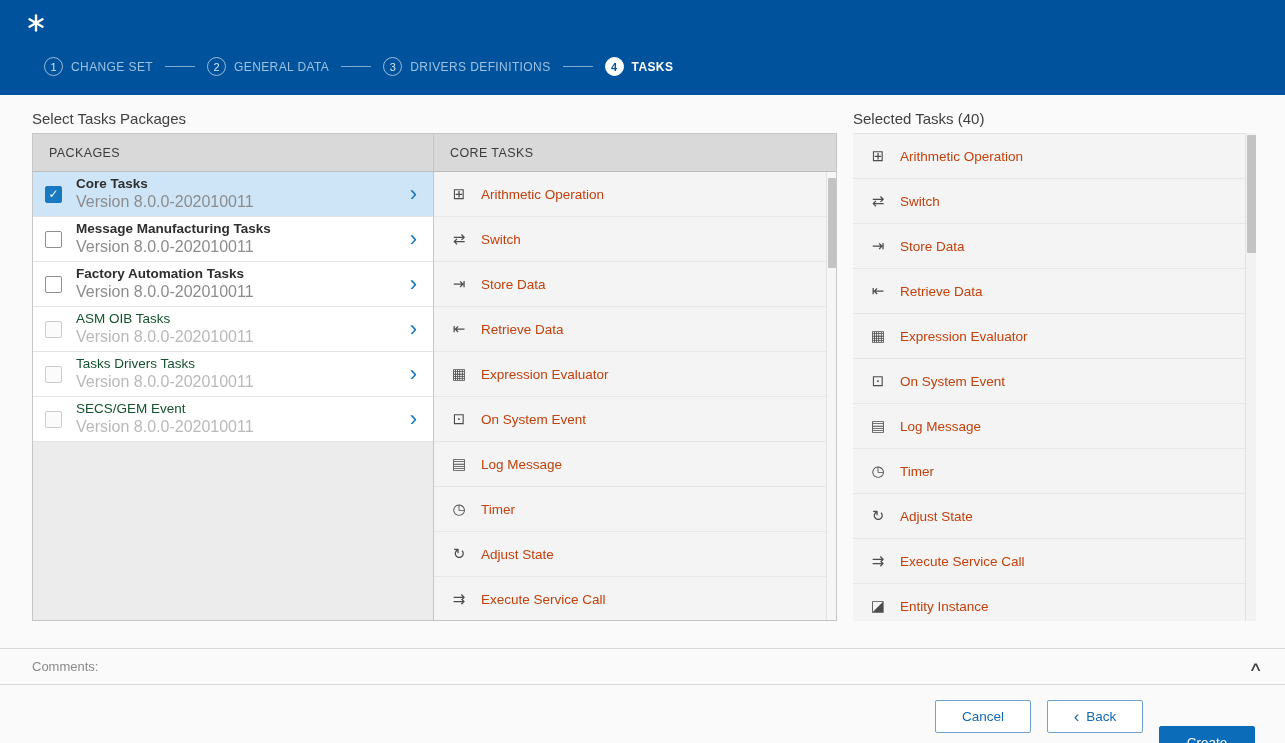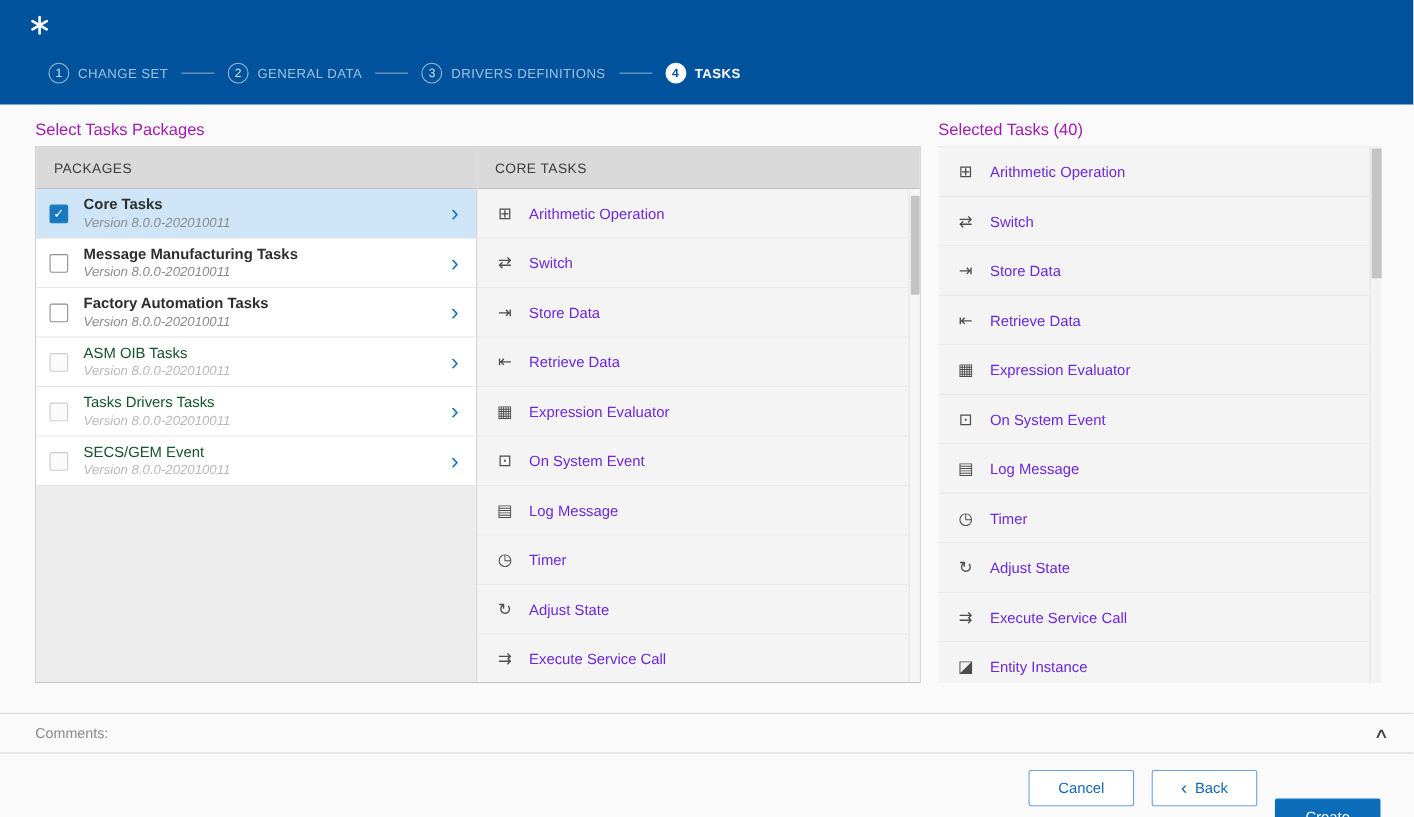--- a/index.html
+++ b/index.html
@@ -16,21 +16,21 @@
   .stepper { position:absolute; left:44px; top:57px; display:flex; align-items:center; }
   .step { display:flex; align-items:center; cursor:pointer; }
   .step-circle { width:19px; height:19px; border-radius:50%; border:1px solid rgba(255,255,255,.6);
     color:#d4e4f2; font-size:11px; display:flex; align-items:center; justify-content:center; }
   .step-label { margin-left:8px; font-size:12px; letter-spacing:.4px; color:#9dc1e0; }
   .step.active .step-circle { background:#fff; border-color:#fff; color:#00529C; font-weight:700; }
   .step.active .step-label { color:#ffffff; font-weight:700; }
   .step-connector { width:30px; height:1px; background:rgba(255,255,255,.5); margin:0 12px; }
 
   
-  .section-title { position:absolute; top:110px; font-size:15px; color:#a21caf; }
+  .section-title { position:absolute; top:110px; font-size:15px; color:#404040; }
   .section-title.left { left:32px; }
   .section-title.right { left:853px; }
 
   
   .left-panel { position:absolute; left:32px; top:133px; width:805px; height:488px;
     background:#ffffff; border:1px solid #c6c6c6; display:flex; }
   .pkg-col { width:401px; border-right:1px solid #c6c6c6; display:flex; flex-direction:column; }
   .tasks-col { flex:1; position:relative; display:flex; flex-direction:column; }
   .col-header { height:38px; flex:none; background:#d9d9d9; border-bottom:1px solid #bdbdbd;
     display:flex; align-items:center; padding-left:16px; font-size:12.5px; color:#3c3c3c; letter-spacing:.4px; }
@@ -38,31 +38,31 @@
   .pkg-filler { flex:1; background:#ececec; }
   .pkg-row { height:45px; display:flex; align-items:center; padding:0 12px; border-bottom:1px solid #e4e4e4;
     background:#ffffff; cursor:pointer; }
   .pkg-row.selected { background:#cde5f7; }
   .checkbox { width:17px; height:17px; flex:none; border:1px solid #8f8f8f; border-radius:2px; background:#fff;
     margin-right:14px; font-size:12px; line-height:15px; text-align:center; color:#fff; cursor:pointer; }
   .checkbox.checked { background:#1879c0; border-color:#1879c0; }
   .pkg-row.disabled .checkbox { border-color:#cccccc; background:#fbfbfb; }
   .pkg-text { display:flex; flex-direction:column; line-height:1.3; }
   .pkg-name { font-size:13.5px; font-weight:700; color:#2e2e2e; }
-  .pkg-version { font-size:12px; color:#8c8c8c;font-style:italic; }
+  .pkg-version { font-size:16px; color:#8c8c8c; }
   .pkg-row.disabled .pkg-name { color:#14532d; font-weight:400; }
   .pkg-row.disabled .pkg-version { color:#b9b9b9; }
   .chevron { margin-left:auto; color:#1878bf; font-size:22px; line-height:18px; padding-right:4px; }
 
   
   .task-list { overflow:hidden; }
   .task-row { height:45px; display:flex; align-items:center; padding-left:16px; gap:13px;
     background:#f4f4f4; border-bottom:1px solid #e7e7e7; cursor:pointer; }
   .task-icon { width:18px; text-align:center; font-size:15px; color:#4d4d4d; }
-  .task-label { font-size:13.5px; color:#6d28d9; }
+  .task-label { font-size:13.5px; color:#c2410c; }
 
   .core-list { height:448px; padding-right:10px; }
   .v-scrollbar { position:absolute; right:0; width:10px; background:#f6f6f6; border-left:1px solid #e3e3e3; }
   .core-scrollbar { top:38px; bottom:0; }
   .scroll-thumb { position:absolute; left:1px; width:8px; background:#c3c3c3; border-radius:1px; }
   .core-thumb { top:6px; height:90px; }
 
   
   .right-panel { position:absolute; left:853px; top:133px; width:403px; height:488px; }
   .right-list { height:488px; margin-right:11px; border-top:1px solid #e3e3e3; }

